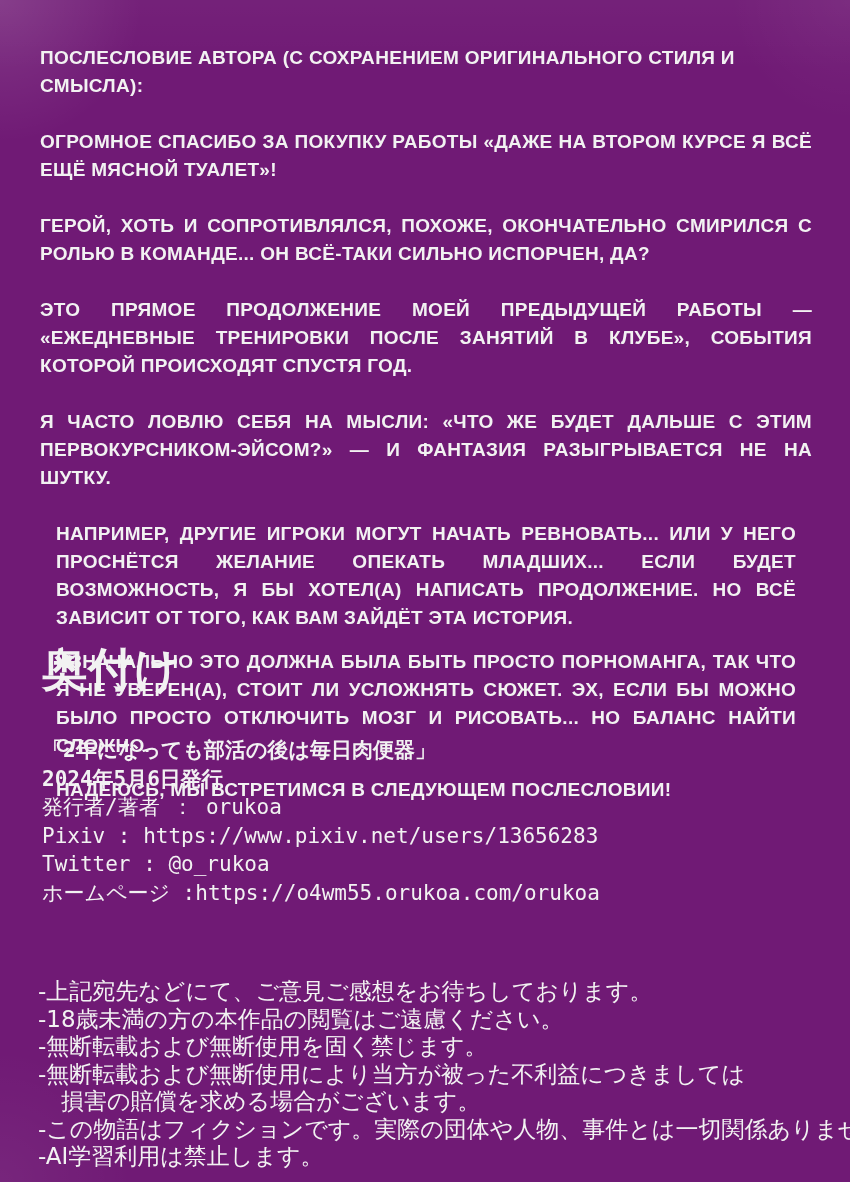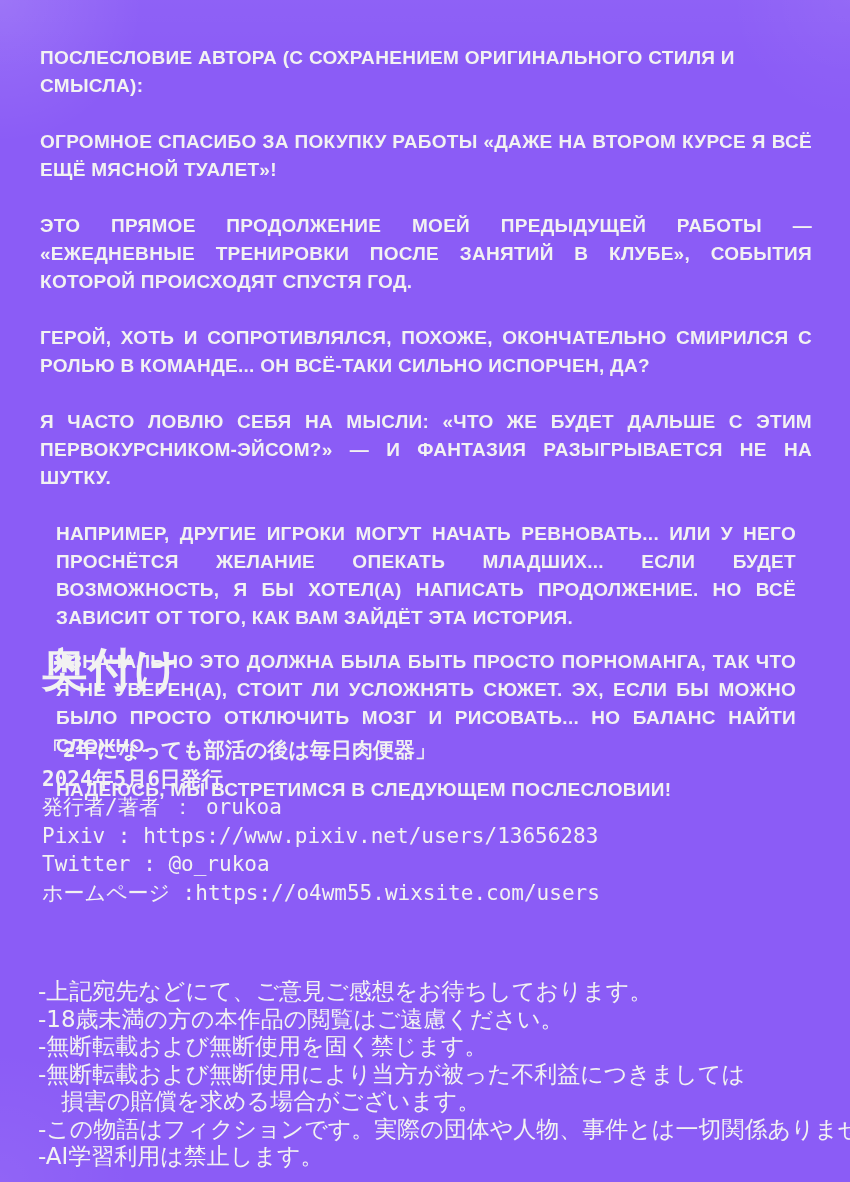--- a/index.html
+++ b/index.html
@@ -4,21 +4,21 @@
 <style>
   html, body {
     margin: 0;
     padding: 0;
     background: #000;
   }
   .page {
     position: relative;
     width: 850px;
     height: 1182px;
-    background: #8b5cf6;
+    background: #701a75;
     overflow: hidden;
     font-family: "Liberation Sans", sans-serif;
     color: #f2f2f2;
   }
   
   .page::before {
     content: "";
     position: absolute;
     inset: 0;
     pointer-events: none;
@@ -104,37 +104,37 @@
   }
 </style>
 </head>
 <body>
 
 <div class="page">
 
   <div class="afterword">
     <p class="heading">ПОСЛЕСЛОВИЕ АВТОРА (С СОХРАНЕНИЕМ ОРИГИНАЛЬНОГО СТИЛЯ И СМЫСЛА):</p>
     <p>ОГРОМНОЕ СПАСИБО ЗА ПОКУПКУ РАБОТЫ «ДАЖЕ НА ВТОРОМ КУРСЕ Я ВСЁ ЕЩЁ МЯСНОЙ ТУАЛЕТ»!</p>
+    <p>ГЕРОЙ, ХОТЬ И СОПРОТИВЛЯЛСЯ, ПОХОЖЕ, ОКОНЧАТЕЛЬНО СМИРИЛСЯ С РОЛЬЮ В КОМАНДЕ... ОН ВСЁ-ТАКИ СИЛЬНО ИСПОРЧЕН, ДА?</p>
     <p>ЭТО ПРЯМОЕ ПРОДОЛЖЕНИЕ МОЕЙ ПРЕДЫДУЩЕЙ РАБОТЫ — «ЕЖЕДНЕВНЫЕ ТРЕНИРОВКИ ПОСЛЕ ЗАНЯТИЙ В КЛУБЕ», СОБЫТИЯ КОТОРОЙ ПРОИСХОДЯТ СПУСТЯ ГОД.</p>
-    <p>ГЕРОЙ, ХОТЬ И СОПРОТИВЛЯЛСЯ, ПОХОЖЕ, ОКОНЧАТЕЛЬНО СМИРИЛСЯ С РОЛЬЮ В КОМАНДЕ... ОН ВСЁ-ТАКИ СИЛЬНО ИСПОРЧЕН, ДА?</p>
     <p>Я ЧАСТО ЛОВЛЮ СЕБЯ НА МЫСЛИ: «ЧТО ЖЕ БУДЕТ ДАЛЬШЕ С ЭТИМ ПЕРВОКУРСНИКОМ-ЭЙСОМ?» — И ФАНТАЗИЯ РАЗЫГРЫВАЕТСЯ НЕ НА ШУТКУ.</p>
     <p class="flow">НАПРИМЕР, ДРУГИЕ ИГРОКИ МОГУТ НАЧАТЬ РЕВНОВАТЬ... ИЛИ У НЕГО ПРОСНЁТСЯ ЖЕЛАНИЕ ОПЕКАТЬ МЛАДШИХ... ЕСЛИ БУДЕТ ВОЗМОЖНОСТЬ, Я БЫ ХОТЕЛ(А) НАПИСАТЬ ПРОДОЛЖЕНИЕ. НО ВСЁ ЗАВИСИТ ОТ ТОГО, КАК ВАМ ЗАЙДЁТ ЭТА ИСТОРИЯ.</p>
     <p class="flow">ИЗНАЧАЛЬНО ЭТО ДОЛЖНА БЫЛА БЫТЬ ПРОСТО ПОРНОМАНГА, ТАК ЧТО Я НЕ УВЕРЕН(А), СТОИТ ЛИ УСЛОЖНЯТЬ СЮЖЕТ. ЭХ, ЕСЛИ БЫ МОЖНО БЫЛО ПРОСТО ОТКЛЮЧИТЬ МОЗГ И РИСОВАТЬ... НО БАЛАНС НАЙТИ СЛОЖНО.</p>
     <p class="flow">НАДЕЮСЬ, МЫ ВСТРЕТИМСЯ В СЛЕДУЮЩЕМ ПОСЛЕСЛОВИИ!</p>
   </div>
 
   <div class="okuzuke-heading">奥付け</div>
 
   <div class="colophon">
     <div class="bold">「2年になっても部活の後は毎日肉便器」</div>
     <div class="bold">2024年5月6日発行</div>
     <div>発行者/著者 ： orukoa</div>
     <div>Pixiv : https://www.pixiv.net/users/13656283</div>
     <div>Twitter : @o_rukoa</div>
-    <div>ホームページ :https://o4wm55.wixsite.com/users</div>
+    <div>ホームページ :https://o4wm55.orukoa.com/orukoa</div>
   </div>
 
 
   <div class="disclaimers">
     <div>-上記宛先などにて、ご意見ご感想をお待ちしております。</div>
     <div>-18歳未満の方の本作品の閲覧はご遠慮ください。</div>
     <div>-無断転載および無断使用を固く禁じます。</div>
     <div>-無断転載および無断使用により当方が被った不利益につきましては</div>
     <div>　損害の賠償を求める場合がございます。</div>
     <div>-この物語はフィクションです。実際の団体や人物、事件とは一切関係ありません。</div>

